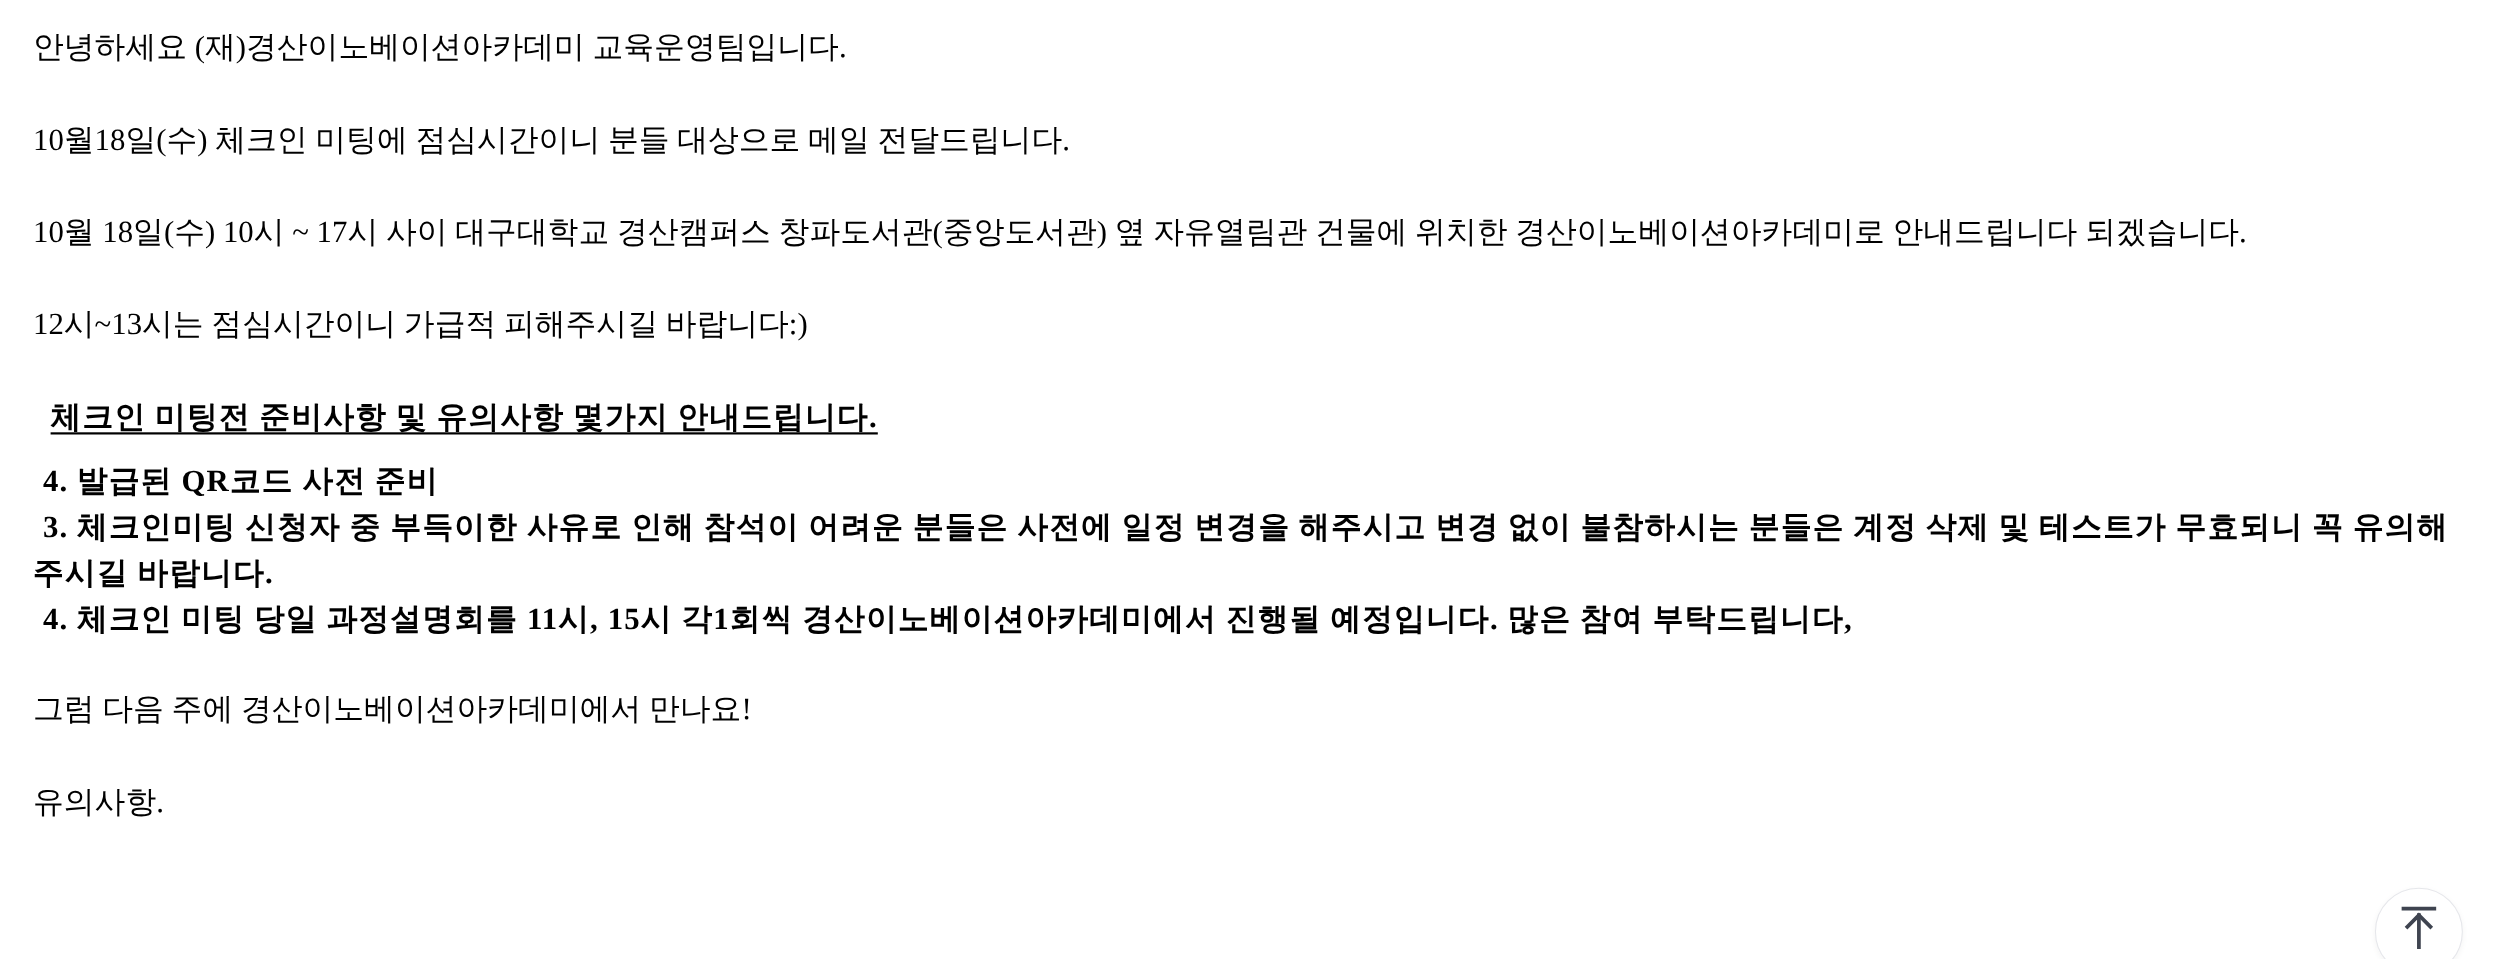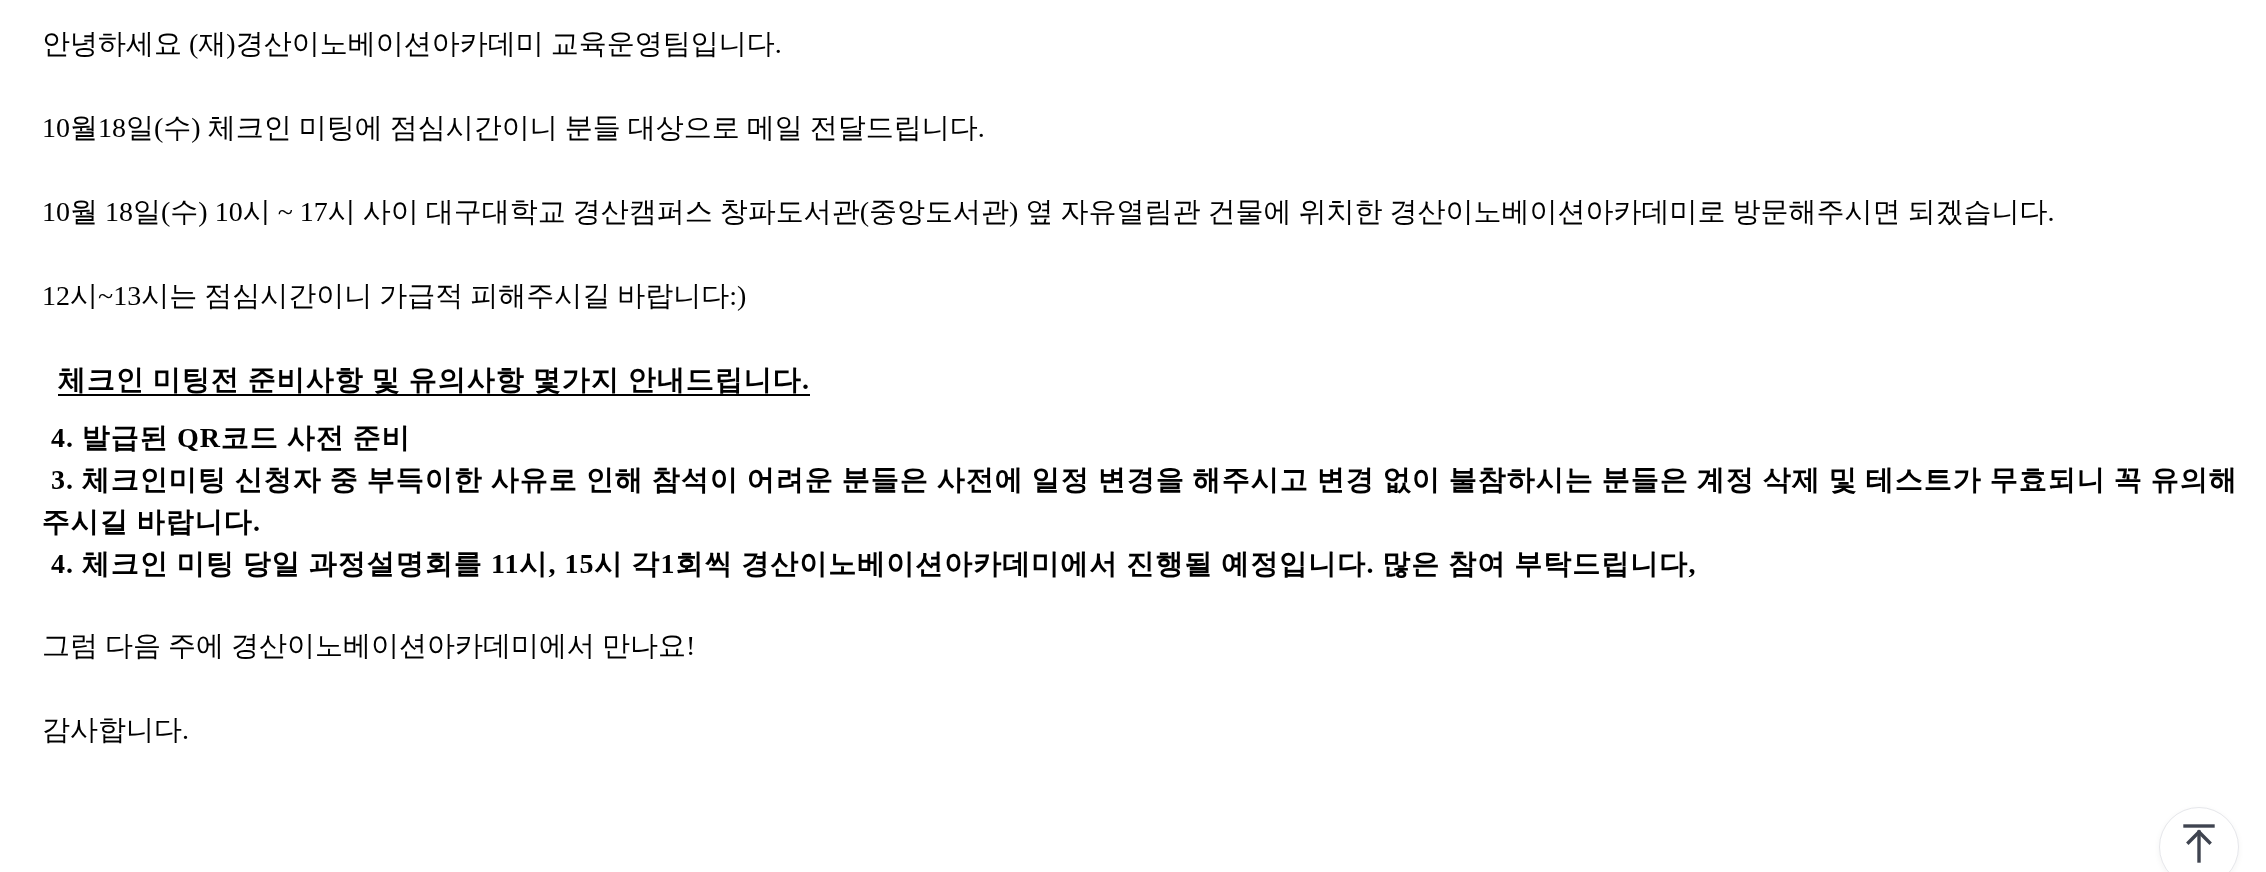--- a/index.html
+++ b/index.html
@@ -11,21 +11,21 @@
     width: 2266px;
     height: 872px;
     overflow: hidden;
     position: relative;
     color: #000000;
     font-family: "Liberation Serif", "DejaVu Serif", serif;
     font-size: 28px;
     line-height: 42px;
   }
   .doc {
-    padding: 23px 22px 0 42px;
+    padding: 23px 22px 0 30px;
   }
   .para {
     margin: 0 0 42px 0;
     font-weight: normal;
   }
   .notice-heading {
     margin: 16px;
     font-weight: bold;
     letter-spacing: 1px;
     text-decoration: underline;
@@ -64,30 +64,30 @@
   .scroll-top svg {
     display: block;
   }
 </style>
 </head>
 <body>
 
 <div class="doc">
   <p class="para">안녕하세요 (재)경산이노베이션아카데미 교육운영팀입니다.</p>
   <p class="para">10월18일(수) 체크인 미팅에 점심시간이니 분들 대상으로 메일 전달드립니다.</p>
-  <p class="para">10월 18일(수) 10시 ~ 17시 사이 대구대학교 경산캠퍼스 창파도서관(중앙도서관) 옆 자유열림관 건물에 위치한 경산이노베이션아카데미로 방문해주시면 되겠습니다.</p>
+  <p class="para">10월 18일(수) 10시 ~ 17시 사이 대구대학교 경산캠퍼스 창파도서관(중앙도서관) 옆 자유열림관 건물에 위치한 경산이노베이션아카데미로 안내드립니다 되겠습니다.</p>
   <p class="para">12시~13시는 점심시간이니 가급적 피해주시길 바랍니다:)</p>
 
   <p class="notice-heading">체크인 미팅전 준비사항 및 유의사항 몇가지 안내드립니다.</p>
   <p class="notice-item">4. 발급된 QR코드 사전 준비</p>
   <p class="notice-item">3. 체크인미팅 신청자 중 부득이한 사유로 인해 참석이 어려운 분들은 사전에 일정 변경을 해주시고 변경 없이 불참하시는 분들은 계정 삭제 및 테스트가 무효되니 꼭 유의해주시길 바랍니다.</p>
   <p class="notice-item last">4. 체크인 미팅 당일 과정설명회를 11시, 15시 각1회씩 경산이노베이션아카데미에서 진행될 예정입니다. 많은 참여 부탁드립니다,</p>
 
   <p class="para">그럼 다음 주에 경산이노베이션아카데미에서 만나요!</p>
-  <p class="para">감사합니다.</p>
+  <p class="para">유의사항.</p>
 </div>
 
 <div class="scroll-top">
   <span>
     <svg width="34" height="40" viewBox="0 0 34 40" fill="none" xmlns="http://www.w3.org/2000/svg">
       <path d="M3 3 H31" stroke="#3f4450" stroke-width="3.4" stroke-linecap="square"></path>
       <path d="M17 9 V38" stroke="#3f4450" stroke-width="3.4" stroke-linecap="square"></path>
       <path d="M6.5 19.5 L17 9 L27.5 19.5" stroke="#3f4450" stroke-width="3.4" stroke-linecap="square" stroke-linejoin="miter" fill="none"></path>
     </svg>
   </span>

